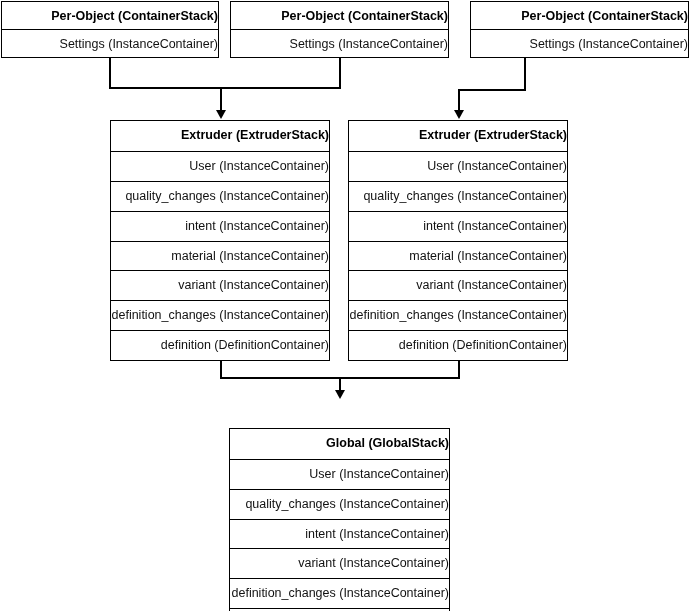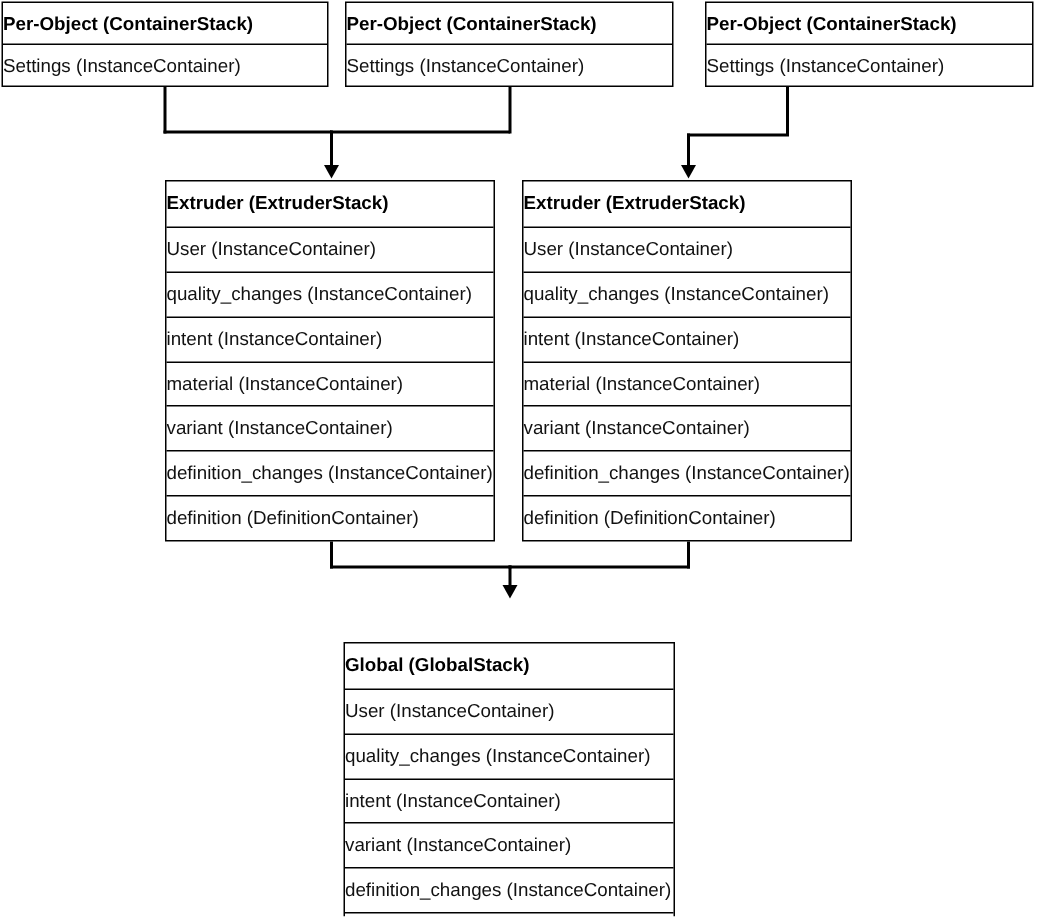--- a/index.html
+++ b/index.html
@@ -20,21 +20,21 @@
     box-sizing: border-box;
     background: #ffffff;
     border: 1.4px solid #000000;
     display: flex;
     flex-direction: column;
   }
   .row {
     box-sizing: border-box;
     height: 30px;
     line-height: 28px;
-    text-align: left;
+    text-align: right;
     font-size: 12.5px;
     color: #111111;
     white-space: nowrap;
     overflow: hidden;
     border-top: 1.4px solid #000000;
   }
   .row.header {
     border-top: none;
     font-weight: bold;
     font-size: 12.5px;

